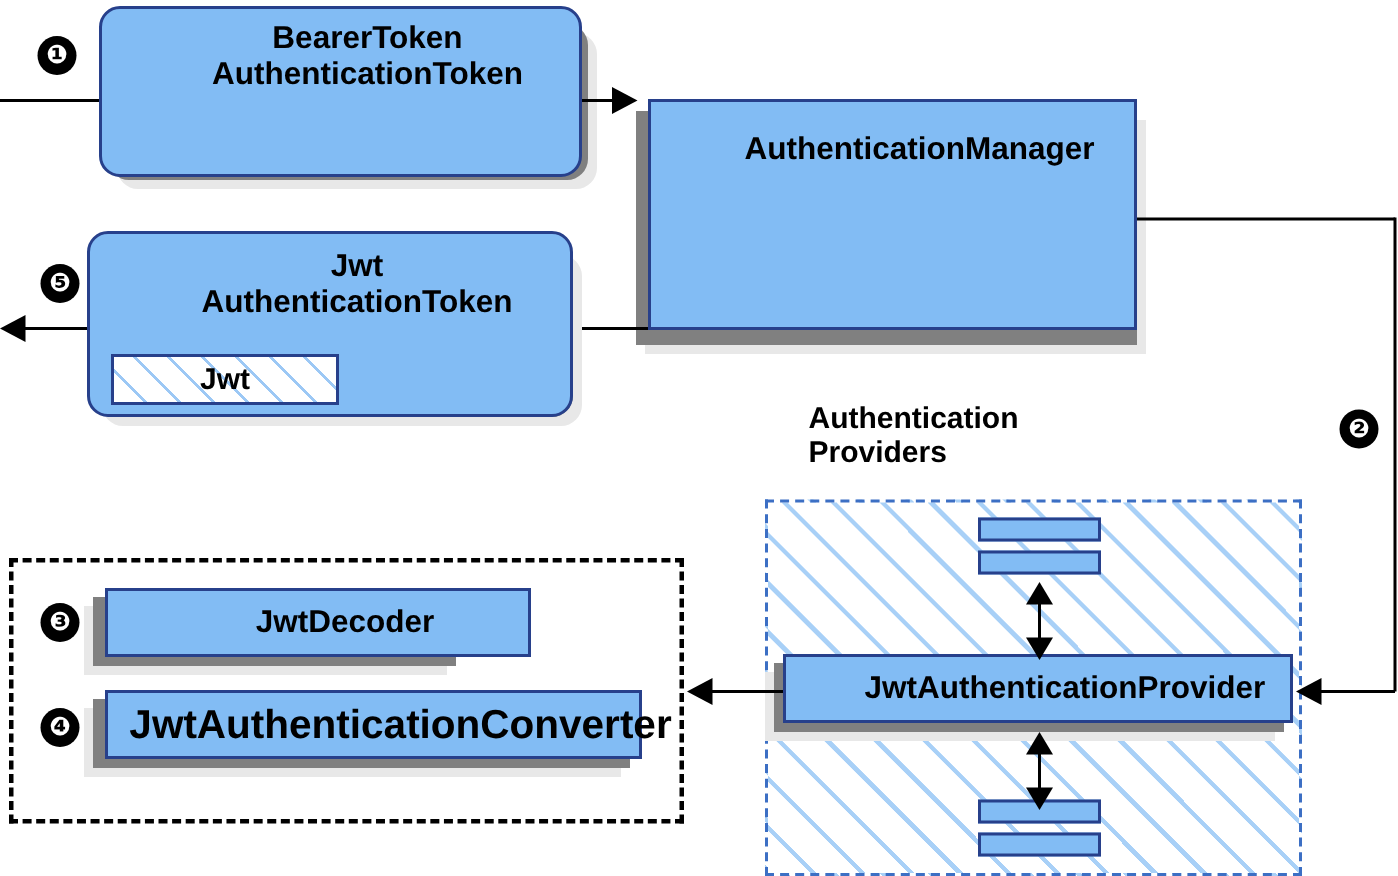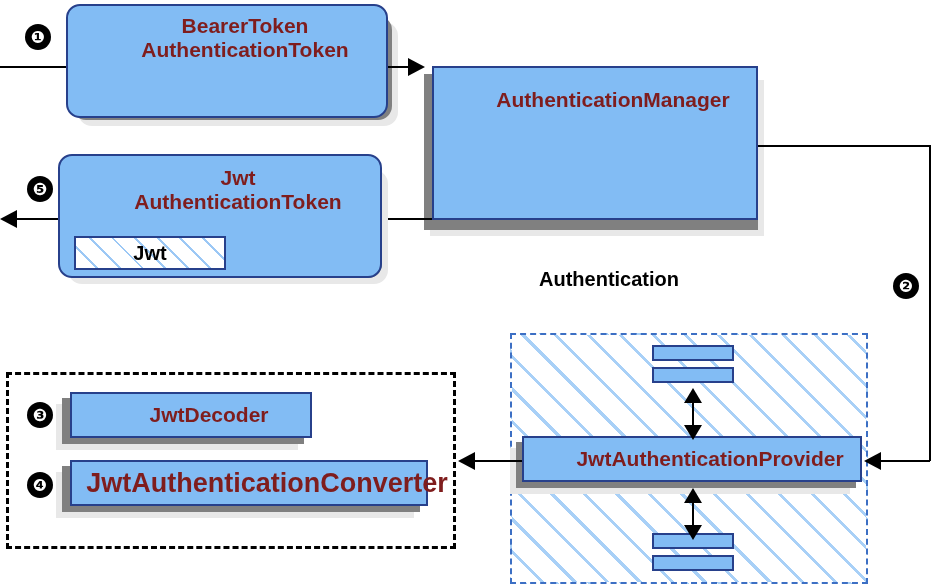--- a/index.html
+++ b/index.html
@@ -18,21 +18,21 @@
     background: #ffffff;
     overflow: hidden;
   }
 
   
   .node {
     position: absolute;
     box-sizing: border-box;
     background: #82BCF4;
     border: 2px solid #27408B;
-    color: #7f1d1d;
+    color: #000000;
     font-weight: bold;
     display: flex;
     align-items: center;
     justify-content: center;
     text-align: center;
     line-height: 1.12;
     z-index: 6;
     padding-left: 36px;
   }
   .node.rounded { border-radius: 14px; }
@@ -174,20 +174,21 @@
 
   <div class="line-h" style="left:474px; top:460px; width:48px;"></div>
   <div class="arrow left" style="left:458px; top:452px;"></div>
 
   <div class="dashed-black" style="left:6px; top:372px; width:450px; height:177px;"></div>
 
   <div class="dashed-blue-hatch" style="left:510px; top:333px; width:358px; height:251px;"></div>
 
   <div class="caption" style="left:539px; top:268px; width:300px; font-size:20px;">
     <div>Authentication</div>
+    <div>Providers</div>
   </div>
 
   <div class="minibar" style="left:652px; top:345px; width:82px; height:16px;"></div>
   <div class="minibar" style="left:652px; top:367px; width:82px; height:16px;"></div>
 
   <div class="minibar" style="left:652px; top:533px; width:82px; height:16px;"></div>
   <div class="minibar" style="left:652px; top:555px; width:82px; height:16px;"></div>
 
   <div class="line-v" style="left:692px; top:392px; height:40px;"></div>
   <div class="arrow up" style="left:684px; top:388px;"></div>
@@ -233,21 +234,21 @@
     </div>
   </div>
   <div class="hatchbox" style="left:74px; top:236px; width:152px; height:34px; font-size:20px;">
     <span>Jwt</span>
   </div>
 
   <div class="node" style="left:522px; top:436px; width:340px; height:46px; font-size:21px;">
     <span>JwtAuthenticationProvider</span>
   </div>
 
-  <div class="node" style="left:70px; top:392px; width:242px; height:46px; font-size:21px;">
+  <div class="node" style="left:70px; top:392px; width:284px; height:46px; font-size:21px;">
     <span>JwtDecoder</span>
   </div>
 
   <div class="node" style="left:70px; top:460px; width:358px; height:46px; font-size:27px;">
     <span>JwtAuthenticationConverter</span>
   </div>
 
   <div class="badge" style="left:25px; top:24px;">❶</div>
   <div class="badge" style="left:27px; top:176px;">❺</div>
   <div class="badge" style="left:893px; top:273px;">❷</div>

